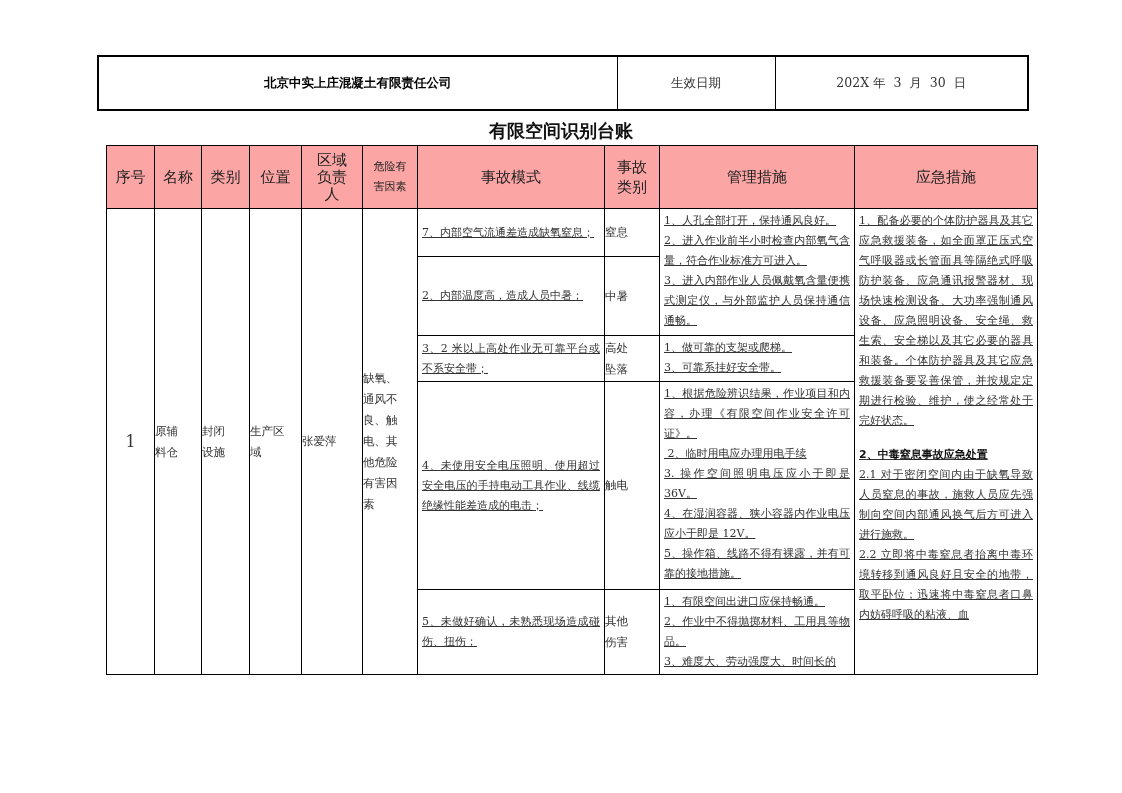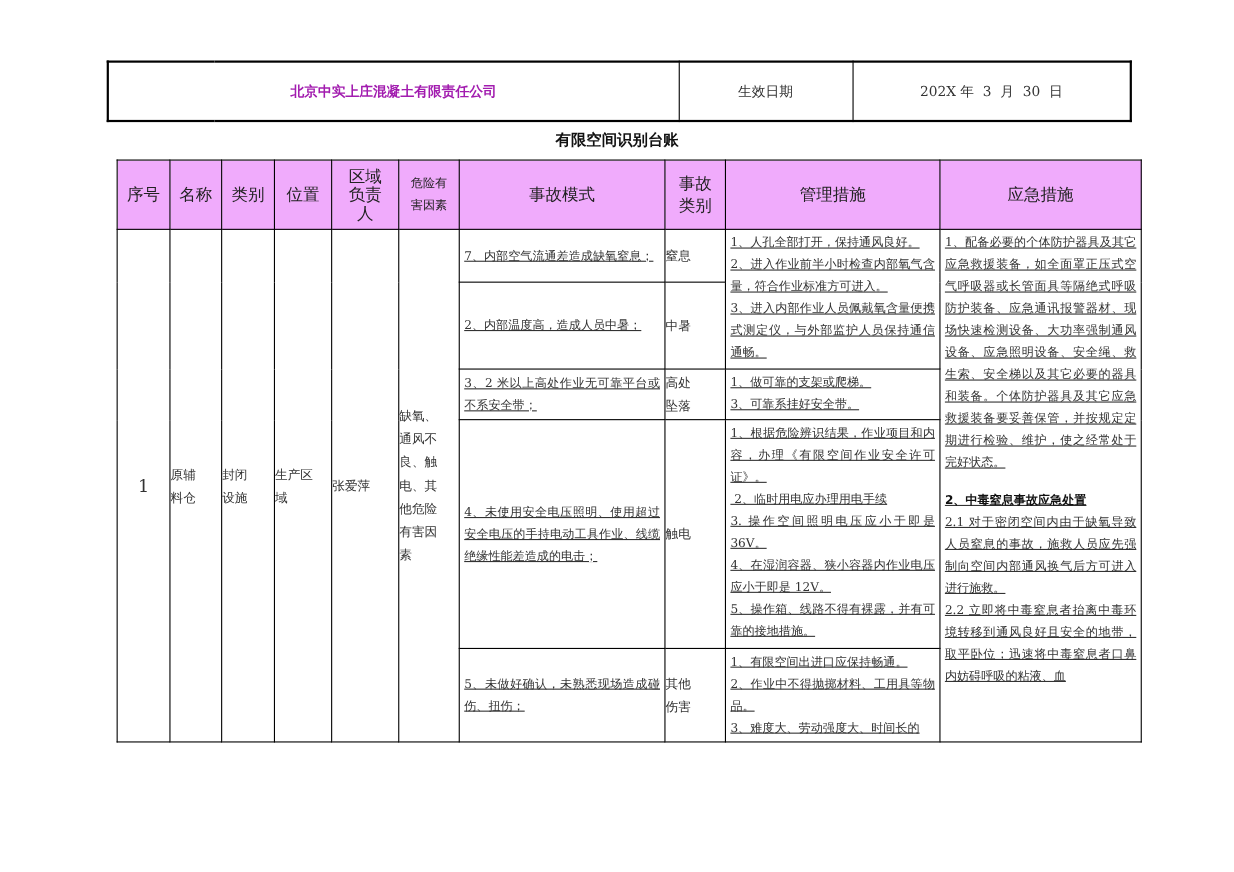--- a/index.html
+++ b/index.html
@@ -3,28 +3,28 @@
 <meta charset="utf-8">
 <style>
   html, body { margin:0; padding:0; background:#ffffff; }
   body { width:1122px; height:793px; position:relative; overflow:hidden;
          font-family:"DejaVu Serif","Liberation Serif",serif; color:#222; }
   table { border-collapse:collapse; table-layout:fixed; }
   .hdr-t { position:absolute; left:97px; top:55px; width:930px; height:56px;
            border:2px solid #000; }
   .hdr-t td { border:1px solid #000; text-align:center; font-size:12.5px;
               font-family:"DejaVu Sans","Liberation Sans",sans-serif; color:#333; height:27px; padding:0; }
-  .hdr-t td.bold { font-weight:bold; color:#a21caf;margin-top:37px; }
+  .hdr-t td.bold { font-weight:bold; color:#000000;margin-top:37px; }
   .hdr-t td.red { color:#e8202a; font-family:"DejaVu Serif","Liberation Serif",serif; font-size:12px; }
   .doc-title { position:absolute; left:0; top:119px; width:1122px; text-align:center;
                font-family:"DejaVu Sans","Liberation Sans",sans-serif; font-weight:bold;
-               font-size:14px; color:#111; }
+               font-size:18px; color:#111; }
   .main { position:absolute; left:106px; top:145px; width:931px; border:1.5px solid #000; }
   .main td, .main th { border:1px solid #000; padding:0; vertical-align:middle; }
-  .main th { background:#f0abfc; font-family:"DejaVu Sans","Liberation Sans",sans-serif;
+  .main th { background:#fca5a5; font-family:"DejaVu Sans","Liberation Sans",sans-serif;
              font-weight:normal; font-size:15px; color:#222; text-align:center; height:62px; }
   .main th.small { font-size:11px; line-height:20px; }
   .main th.stack { line-height:17px; }
   .cell-c { text-align:left; font-size:11.5px; line-height:21px; color:#333; }
   .cell-t { font-size:11px; line-height:20px; color:#333; padding:2px 4px !important;
             text-align:justify; vertical-align:middle;text-decoration:underline; }
   .cell-top { vertical-align:top !important; }
   .seq { font-size:16px; text-align:center; color:#333; }
   .bold-line { font-weight:bold; font-family:"DejaVu Sans","Liberation Sans",sans-serif; color:#111; }
   .line { display:block; }

